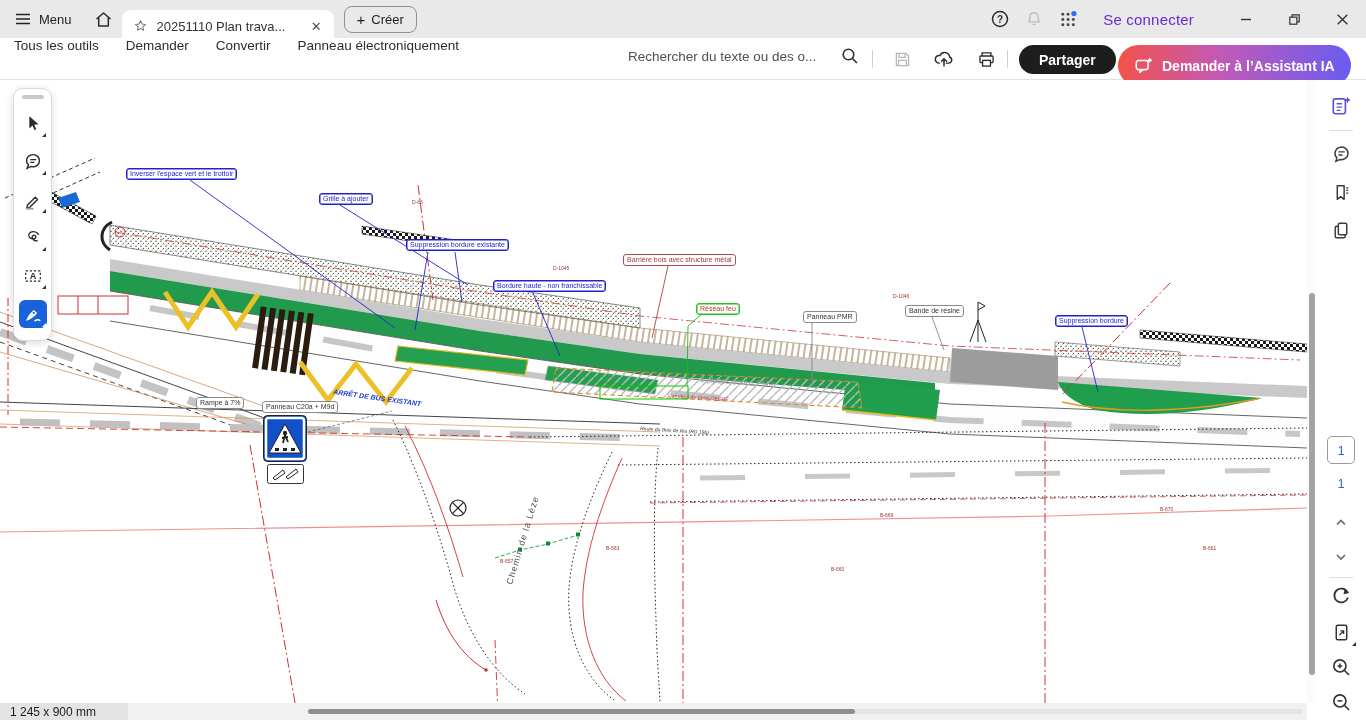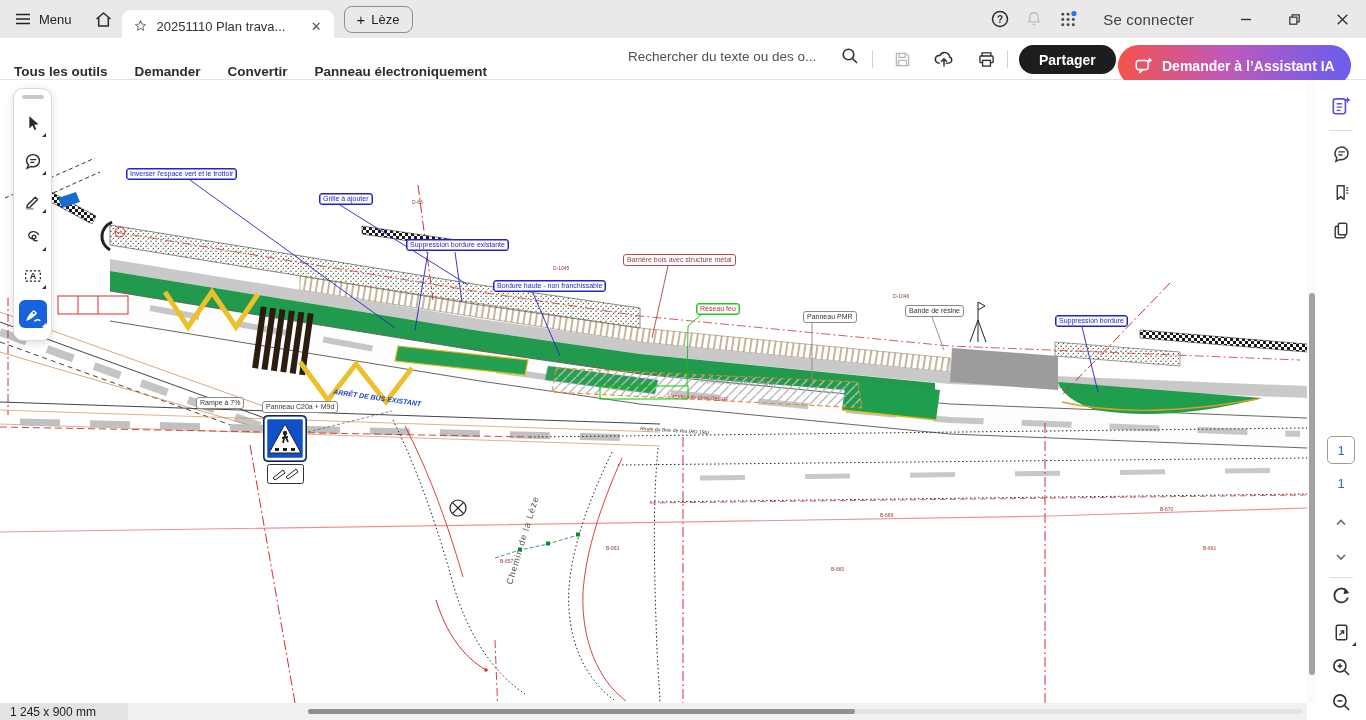--- a/index.html
+++ b/index.html
@@ -16,27 +16,27 @@
   .home-btn { width:36px; height:100%; display:flex; align-items:center; justify-content:center; cursor:pointer; }
   .tab { width:212px; height:34px; margin-top:15px; background:#fff; border-radius:9px 9px 0 0;
     display:flex; align-items:center; padding:0 10px; gap:8px; }
   .tab-title { flex:1; font-size:13px; color:#333; white-space:nowrap; overflow:hidden; }
   .tab-close { font-size:13px; color:#555; cursor:pointer; padding:0 2px; }
   .create-btn { margin-left:10px; height:27px; padding:0 12px; border:1px solid #8f8f8f; border-radius:8px;
     background:transparent; display:flex; align-items:center; gap:6px; font-size:13px; color:#222; cursor:pointer; }
   .create-plus { font-size:15px; line-height:1; }
   .tb-right { margin-left:auto; display:flex; align-items:center; height:100%; }
   .tb-icon { width:34px; height:100%; display:flex; align-items:center; justify-content:center; cursor:pointer; }
-  .signin { font-size:15px; color:#404040; margin:0 28px 0 18px; cursor:pointer; letter-spacing:.2px; }
+  .signin { font-size:15px; color:#6d28d9; margin:0 28px 0 18px; cursor:pointer; letter-spacing:.2px; }
   .winbtn { width:48px; height:100%; display:flex; align-items:center; justify-content:center; cursor:pointer; color:#333; }
 
   
   .toolbar { position:absolute; left:0; top:38px; width:1366px; height:42px; background:#fff;
     border-bottom:1px solid #e2e2e2; }
-  .tool-tabs { position:absolute; left:14px; top:0; height:41px; display:flex; align-items:flex-end; gap:27px;font-weight:bold; }
+  .tool-tabs { position:absolute; left:14px; top:0; height:41px; display:flex; align-items:flex-start; gap:27px; }
   .tool-tab { font-size:13.5px; color:#2c2c2c; cursor:pointer; white-space:nowrap; }
   .search-wrap { position:absolute; left:628px; top:8px; display:flex; align-items:center; }
   .search-input { width:212px; border:none; outline:none; font-size:13.5px; color:#444; background:transparent;
     font-family:"Liberation Sans", sans-serif; }
   .search-input::placeholder { color:#4f4f4f; opacity:1; }
   .tb2-icon { width:34px; height:26px; display:flex; align-items:center; justify-content:center; cursor:pointer; }
   .vdiv { position:absolute; top:12px; width:1px; height:18px; background:#d2d2d2; }
   .save-ico { position:absolute; left:885px; top:8px; }
   .cloud-ico { position:absolute; left:927px; top:8px; }
   .print-ico { position:absolute; left:969px; top:8px; }
@@ -120,21 +120,21 @@
       </div>
       <div class="tab">
         <svg width="17" height="17" viewBox="0 0 24 24">
           <path d="M12,4 l2.1,4.6 5,0.5 -3.8,3.3 1.1,4.9 -4.4,-2.6 -4.4,2.6 1.1,-4.9 L4.9,9.1 l5,-0.5 Z" stroke="#7a7a7a" stroke-width="1.5" fill="none" stroke-linejoin="round"></path>
         </svg>
         <span class="tab-title">20251110 Plan trava...</span>
         <span class="tab-close">✕</span>
       </div>
       <div class="create-btn">
         <span class="create-plus">+</span>
-        <span>Lèze</span>
+        <span>Créer</span>
       </div>
     </div>
     <div class="tb-right">
       <div class="tb-icon">
         <svg width="20" height="20" viewBox="0 0 20 20">
           <circle cx="10" cy="10" r="7.5" stroke="#2e2e2e" stroke-width="1.5" fill="none"></circle>
           <text x="10" y="13.6" font-size="10" font-weight="bold" text-anchor="middle" fill="#2e2e2e" font-family="Liberation Sans, sans-serif">?</text>
         </svg>
       </div>
       <div class="tb-icon">

